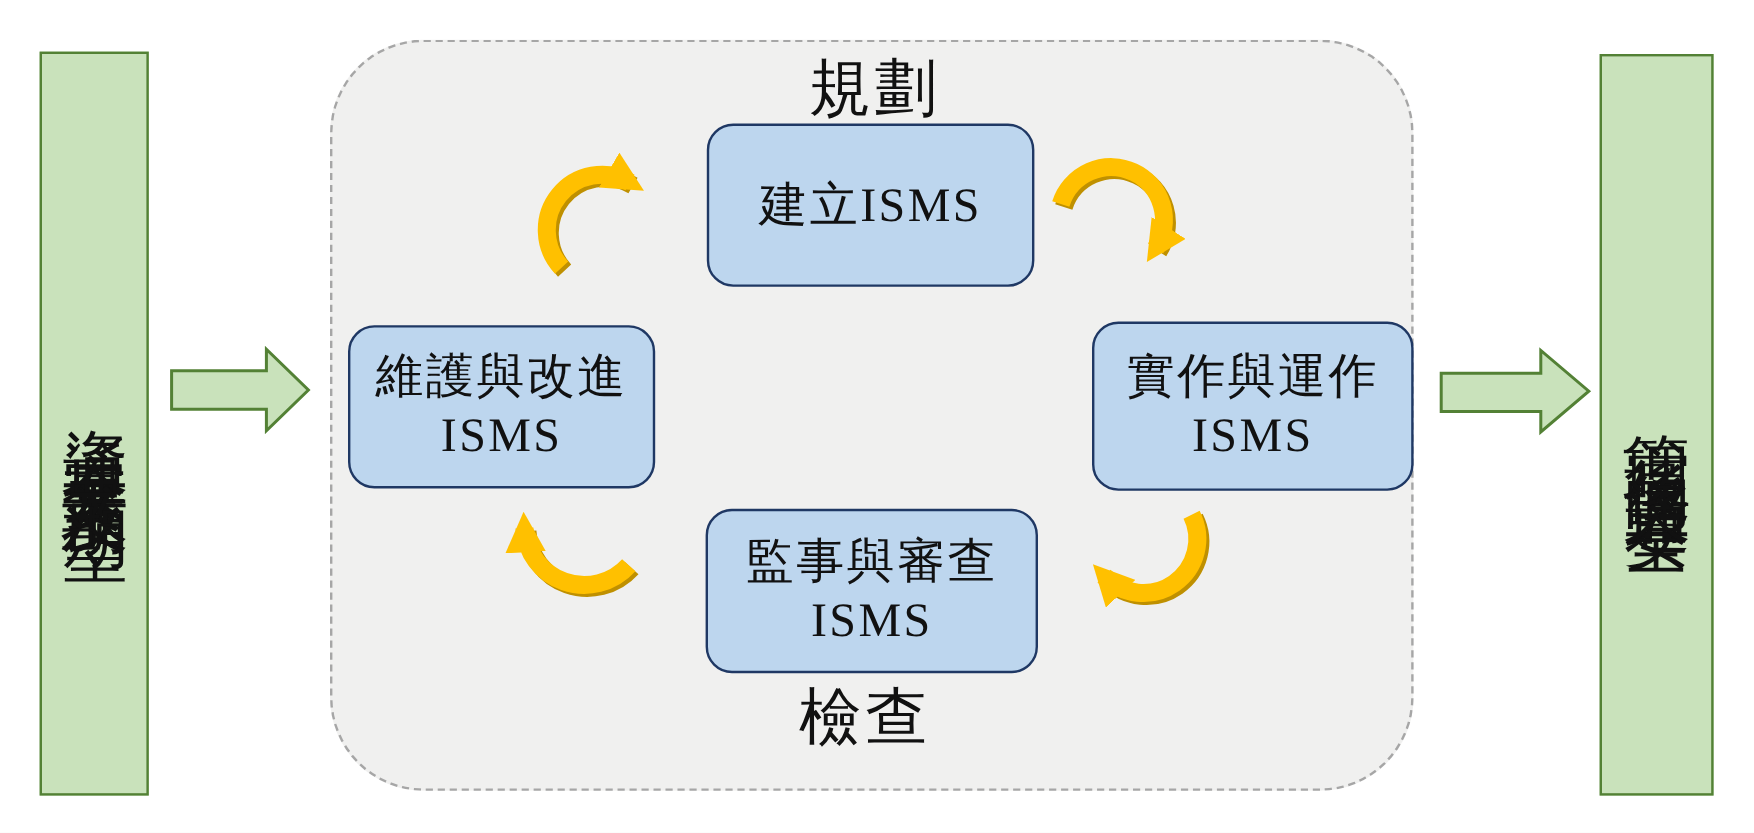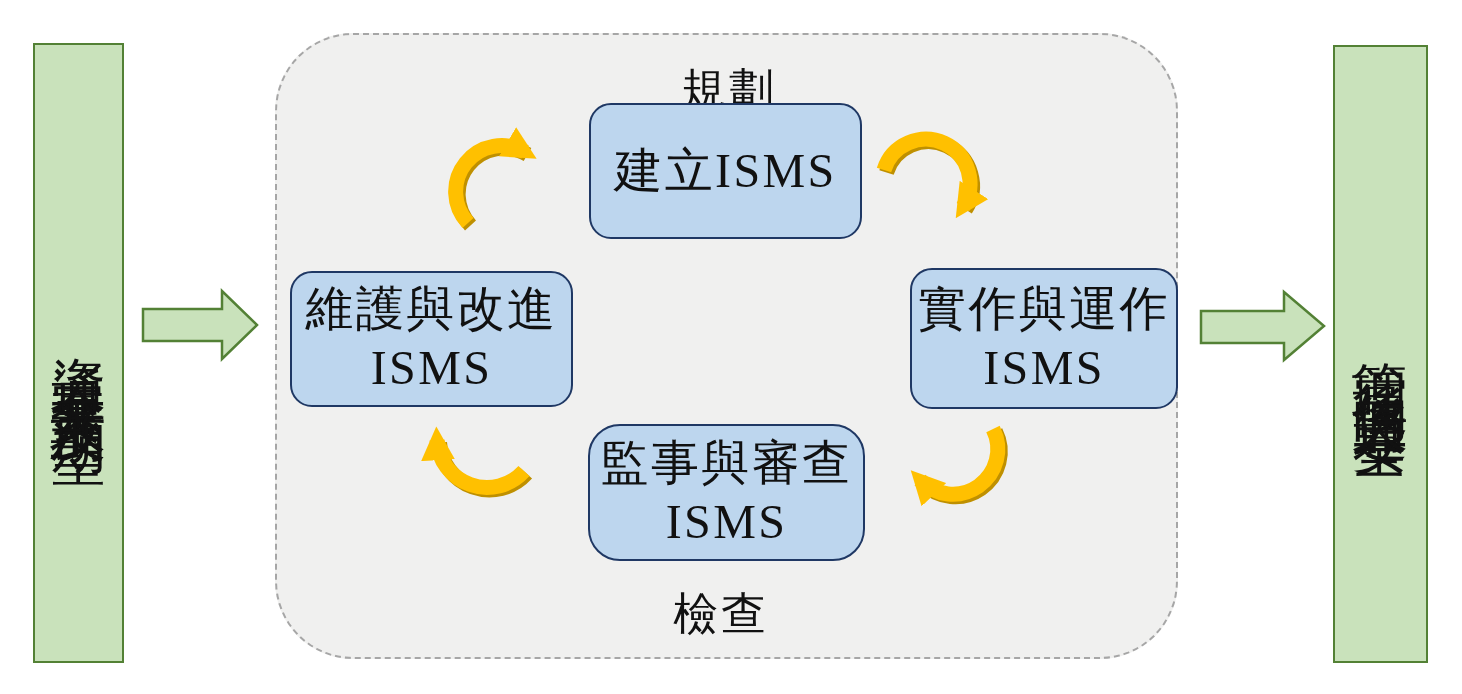--- a/index.html
+++ b/index.html
@@ -27,32 +27,32 @@
   .vtext {
     writing-mode:vertical-rl; text-orientation:upright;
     font-size:56px; letter-spacing:0.16em; line-height:1; color:#111111;
   }
 
   
   .pdca-box {
     position:absolute; background:#BDD6EE; border:2.5px solid #1F3864;
     border-radius:22px; box-sizing:border-box;
     display:flex; flex-direction:column; align-items:center; justify-content:center;
-    font-size:48px; line-height:1.22; letter-spacing:0.05em; text-align:center;
+    font-size:40px; line-height:1.22; letter-spacing:0.05em; text-align:center;
   }
   .box-plan  { left:589px; top:103px; width:273px; height:136px; }
   .box-do    { left:890px; top:268px; width:268px; height:141px;margin-left:20px; }
-  .box-check { left:588px; top:424px; width:277px; height:137px;border-radius:32px; }
-  .box-act   { left:290px; top:271px; width:283px; height:136px; }
+  .box-check { left:588px; top:424px; width:277px; height:137px; }
+  .box-act   { left:290px; top:271px; width:256px; height:136px; }
   .pdca-box span:empty { display:none; }
 
   
   .stage-label {
     position:absolute; transform:translateX(-50%);
-    font-size:45px; line-height:1.1; white-space:nowrap; letter-spacing:0.06em;margin-top:20px;
+    font-size:52px; line-height:1.1; white-space:nowrap; letter-spacing:0.06em;
   }
   .label-plan  { left:729px;  top:46px;  }
   .label-do    { left:1019px; top:222px; }
   .label-check { left:721px;  top:570px; }
   .label-act   { left:432px;  top:222px; }
 
   svg.overlay { position:absolute; left:0; top:0; width:1462px; height:694px; }
 </style>
 </head>
 <body>

